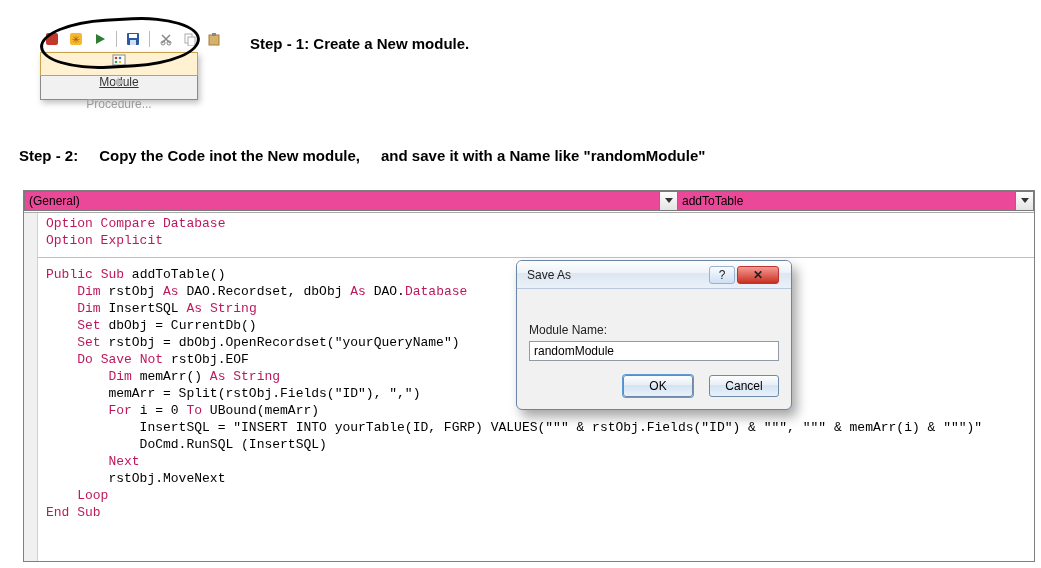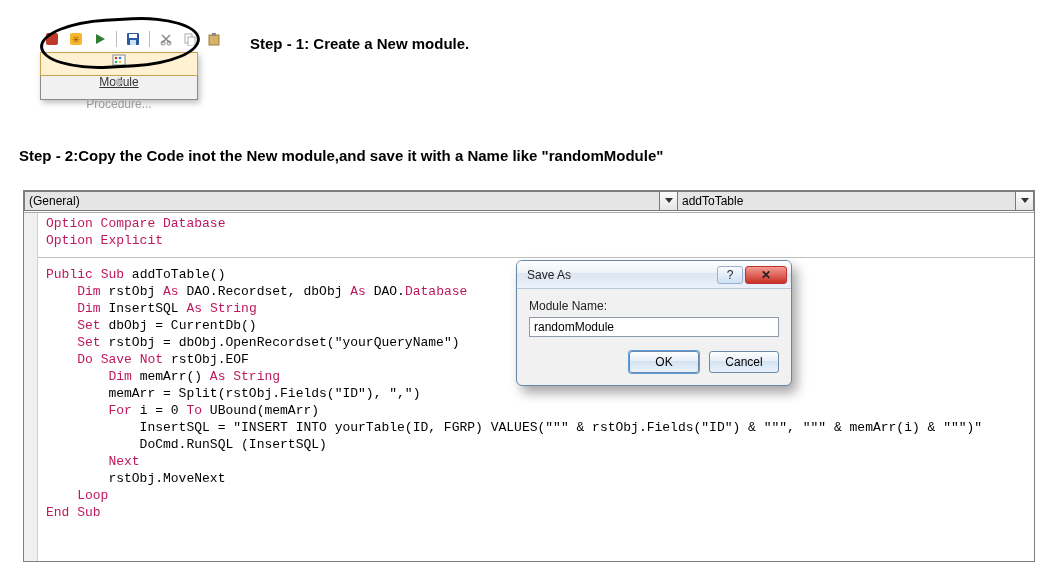--- a/index.html
+++ b/index.html
@@ -67,21 +67,21 @@
     font-size:15px;
     font-weight:bold;
   }
   .step2 {
     position:absolute;
     top:147px;
     left:19px;
     font-size:15px;
     font-weight:bold;
     display:flex;
-    gap:0;
+    gap:21px;
     align-items:baseline;
   }
   .step2 .part-b { font-weight:bold; font-size:15px; }
 
   
   .editor {
     position:absolute;
     top:190px;
     left:23px;
     right:6px;
@@ -91,21 +91,21 @@
   .editor-top {
     display:flex;
     height:22px;
     border-bottom:1px solid #aaa;
     background:#fdfdfd;
   }
   .drop {
     display:flex;
     align-items:center;
     border:1px solid #7a7a7a;
-    background:#e5e5e5;
+    background:#ec4899;
     height:20px;
     flex:1;
     margin:0;
     padding:0 4px;
     position:relative;
   }
   .drop .arrow {
     position:absolute;
     right:0; top:0;
     width:18px; height:100%;
@@ -159,44 +159,44 @@
     border-radius:6px;
     background:#f1f1f1;
     box-shadow: 5px 7px 12px rgba(0,0,0,0.35);
     overflow:hidden;
   }
   .dlg-title {
     display:flex;
     align-items:center;
     justify-content:space-between;
     height:28px;
-    padding:0 4px 0 10px;
+    padding:0 12px 0 10px;
     background:linear-gradient(#fdfdfd,#eef2f7 45%,#dde6f1 46%,#eaf1f9);
     border-bottom:1px solid #b9c8db;
   }
   .dlg-title span { font-size:12px; color:#222; }
   .dlg-btns { display:flex; gap:2px; }
   .dlg-btn {
     width:26px; height:18px;
     border-radius:3px;
     display:flex; align-items:center; justify-content:center;
     font-size:11px;
   }
   .dlg-help { border:1px solid #9bb2cf; background:linear-gradient(#f8fbff,#cfe0f3); color:#3a5d85; }
   .dlg-close { border:1px solid #b33; background:linear-gradient(#f59a93,#c83022); color:#fff; font-weight:bold; width:42px; }
   .dlg-body { padding:10px 12px 12px; }
-  .dlg-label { margin-bottom:4px; color:#222; }
+  .dlg-label { margin-bottom:4px; color:#222;margin-top:24px; }
   .dlg-input {
     width:100%; height:20px;
     border:1px solid #8f9ba9;
     padding:1px 4px;
     font-size:12px;
     background:#fff;
   }
-  .dlg-actions { display:flex; justify-content:flex-end; gap:10px; margin-top:14px; }
+  .dlg-actions { display:flex; justify-content:flex-end; gap:16px; margin-top:14px; }
   .btn {
     height:22px; width:70px;
     border:1px solid #6f89a9;
     border-radius:3px;
     background:linear-gradient(#fefefe,#e7eef7 45%,#d4e3f1 46%,#e7f1fb);
     font-size:12px;
     cursor:default;
     display:flex; align-items:center; justify-content:center;
   }
   .btn.primary { box-shadow: 0 0 0 1px #5c9bd8; }

